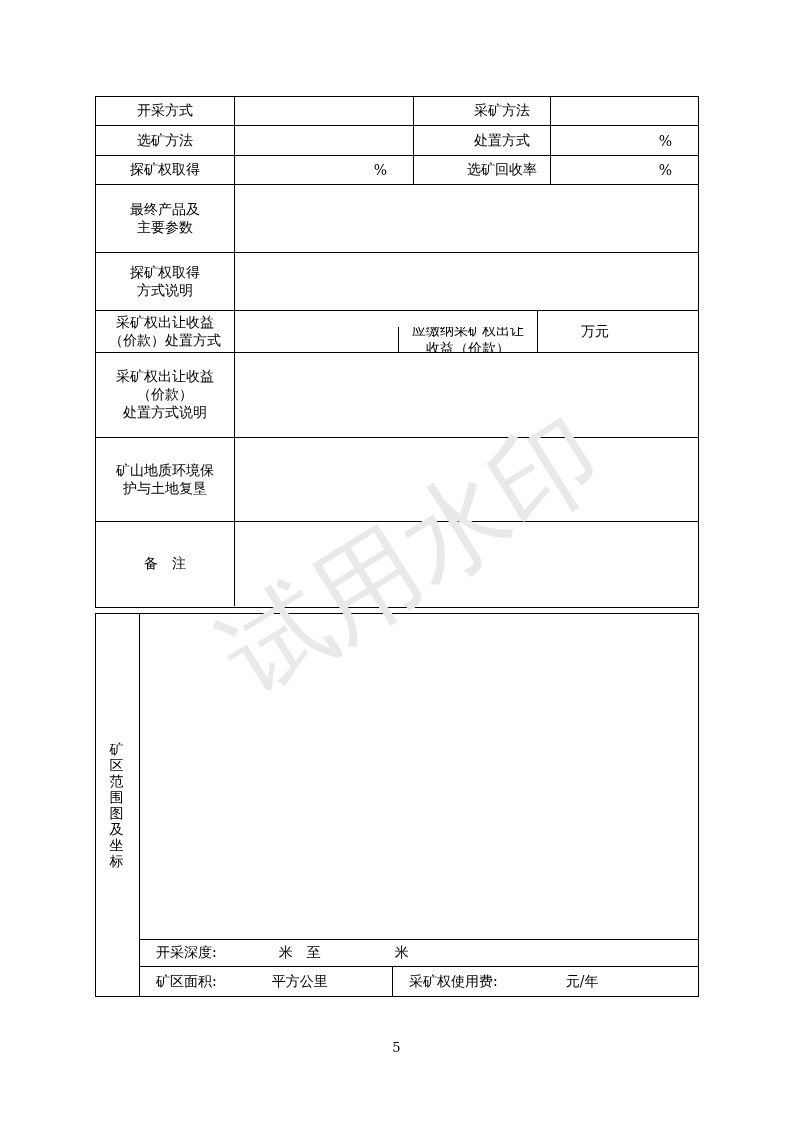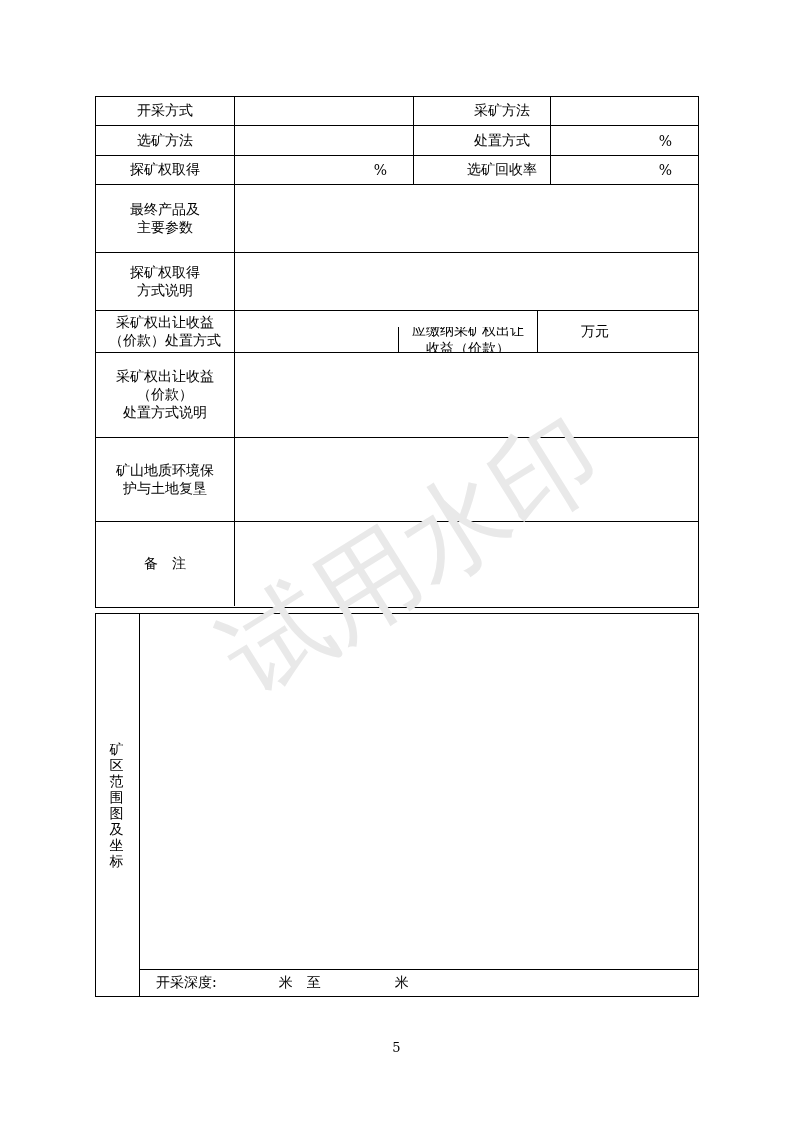--- a/index.html
+++ b/index.html
@@ -186,18 +186,28 @@
       <div class="vertical-text">矿区范围图及坐标</div>
     </div>
     <div class="t2-right">
       <div class="draw-area"></div>
       <div class="depth-row">
         <span class="ml8">开采深度:</span>
         <span class="ml62">米</span>
         <span class="ml14">至</span>
         <span class="ml74">米</span>
       </div>
+      <div class="area-row">
+        <div class="area-left">
+          <span class="ml8">矿区面积:</span>
+          <span class="ml55">平方公里</span>
+        </div>
+        <div class="area-right">
+          <span class="ml8">采矿权使用费:</span>
+          <span class="ml68">元/年</span>
+        </div>
+      </div>
     </div>
   </div>
 
   <div class="page-num">5</div>
 
 </div>
 
 </body></html>

